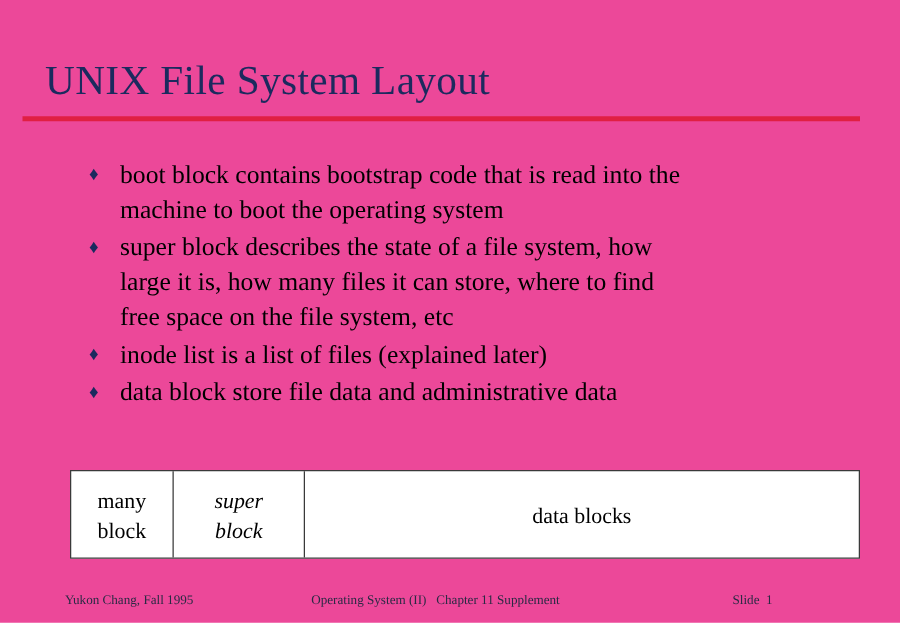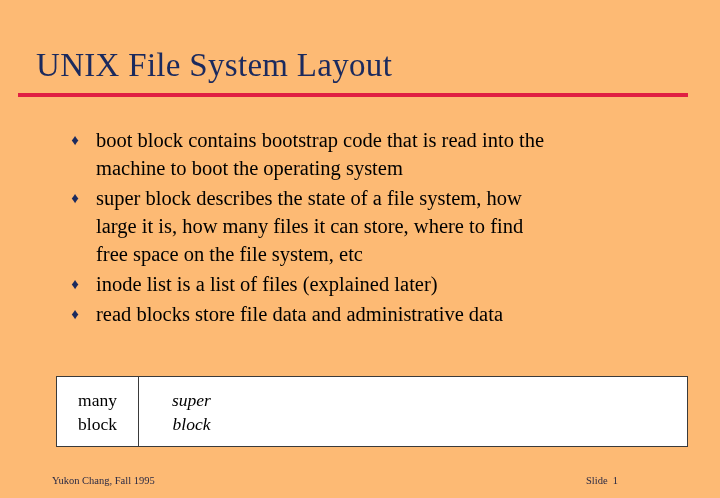--- a/index.html
+++ b/index.html
@@ -11,21 +11,21 @@
     height: 498px;
     background: #ffffff;
     font-family: "Liberation Serif", "DejaVu Serif", serif;
     overflow: hidden;
     position: relative;
   }
 
   .slide {
     position: absolute;
     inset: 0;
-    background: #fdba74;
+    background: #ec4899;
   }
 
   
   .title-area {
     position: absolute;
     left: 0;
     top: 44px;
     width: 720px;
     height: 52px;
   }
@@ -167,30 +167,32 @@
 free space on the file system, etc</span>
     </div>
 
     <div class="bullet-item">
       <span class="bullet-marker">♦</span>
       <span class="bullet-text">inode list is a list of files (explained later)</span>
     </div>
 
     <div class="bullet-item">
       <span class="bullet-marker">♦</span>
-      <span class="bullet-text">read blocks store file data and administrative data</span>
+      <span class="bullet-text">data block store file data and administrative data</span>
     </div>
 
   </div>
 
   <div class="fs-diagram">
     <div class="fs-cell c0">many
 block</div>
     <div class="fs-cell c1">super
 block</div>
+    <div class="fs-cell c3">data blocks</div>
   </div>
 
   <div class="footer">
     <div class="footer-left">Yukon Chang, Fall 1995</div>
+    <div class="footer-center">Operating System (II)   Chapter 11 Supplement</div>
     <div class="footer-right">Slide  1</div>
   </div>
 
 </div>
 
 </body></html>

